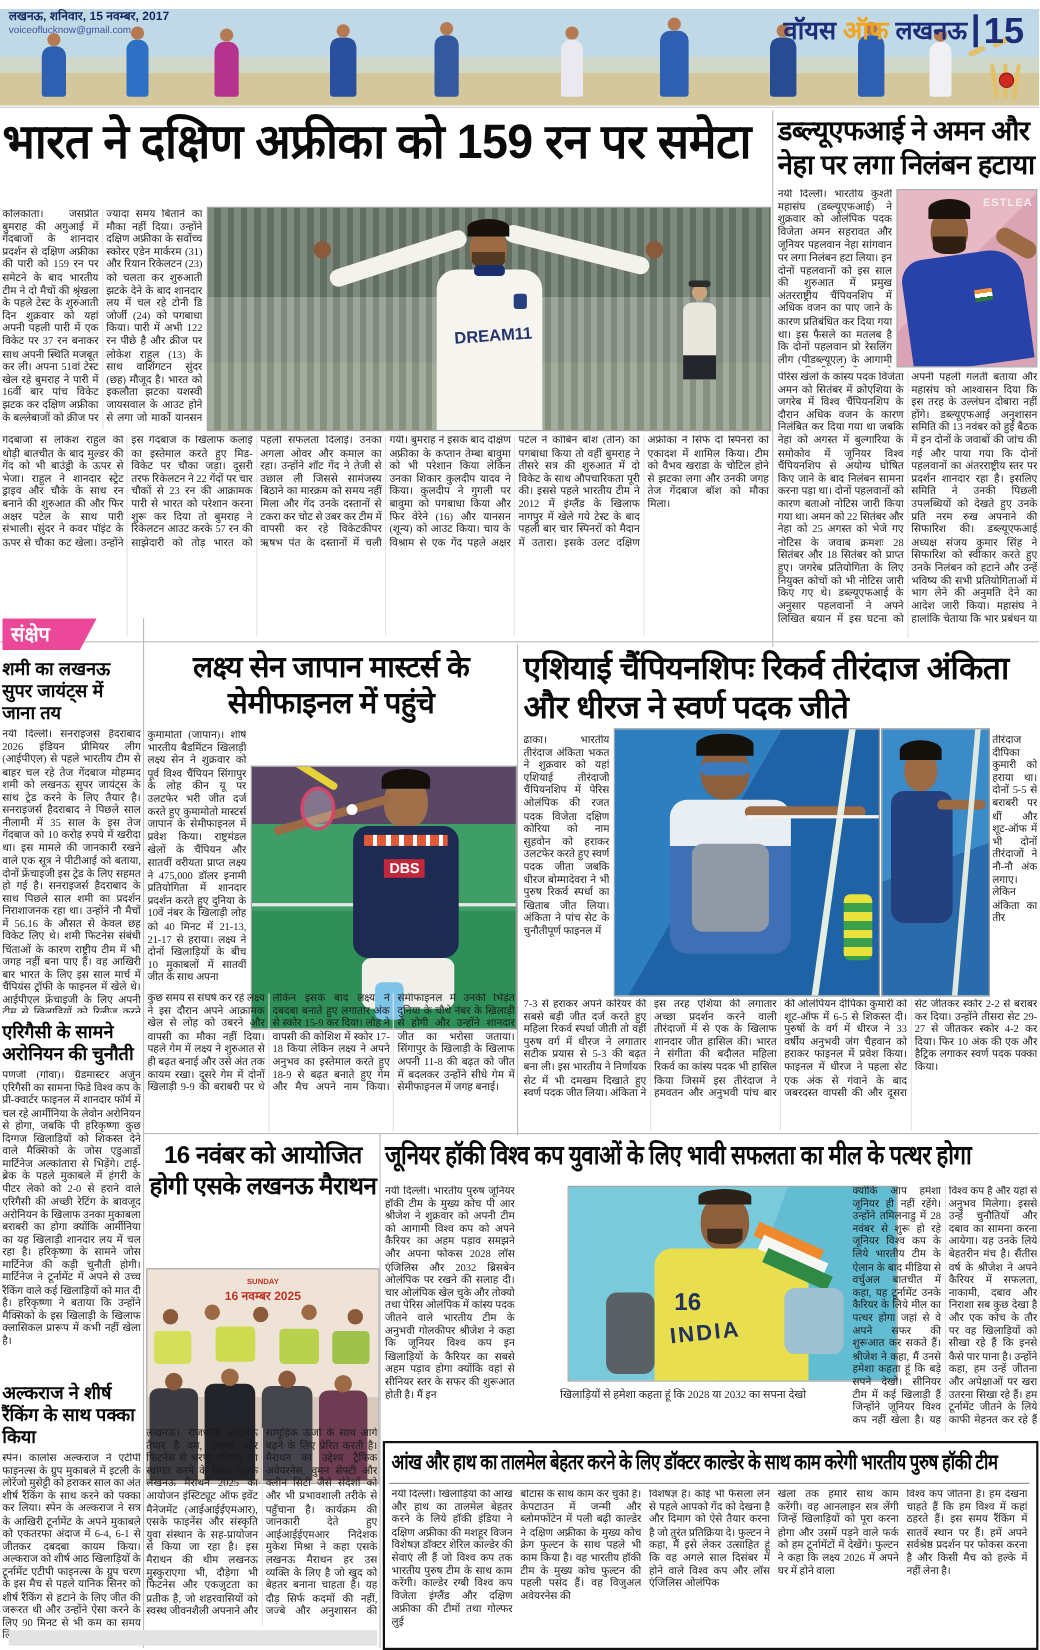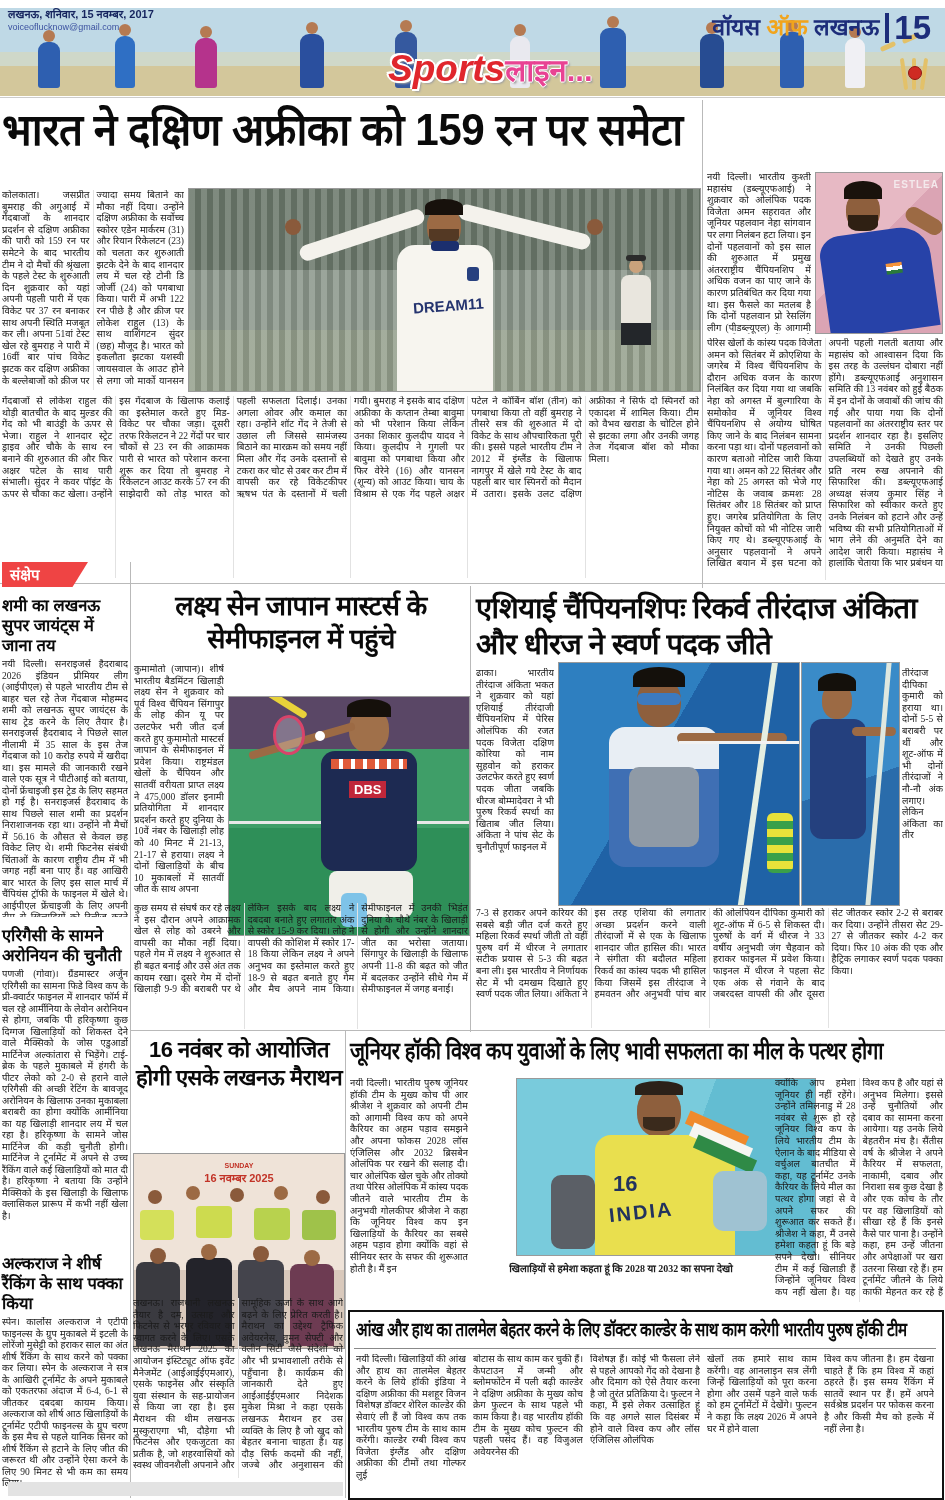--- a/index.html
+++ b/index.html
@@ -34,22 +34,22 @@
   .cols2{columns:2;column-gap:7px;column-rule:1px solid #e2e2e2;}
   .cols3{columns:3;column-gap:7px;column-rule:1px solid #e2e2e2;}
   .cols4{columns:4;column-gap:7px;column-rule:1px solid #e2e2e2;}
   .cols6{columns:6;column-gap:7px;column-rule:1px solid #e2e2e2;}
   .abs{position:absolute;}
   .vline{position:absolute;width:1px;background:#b9b9b9;}
   .hline{position:absolute;height:1px;background:#b9b9b9;}
   .photo{position:absolute;overflow:hidden;border:1px solid #9a9a9a;}
   
   #sidebar{position:absolute;left:2px;top:562px;width:126px;}
-  .brieflabel{position:relative;background:#ef4444;color:#fff;font-family:"Liberation Sans",sans-serif;
-     font-weight:800;font-size:15px;padding:2px 8px 3px;width:70px;clip-path:polygon(0 0,100% 0,82% 100%,0 100%);}
+  .brieflabel{position:relative;background:#ec4899;color:#fff;font-family:"Liberation Sans",sans-serif;
+     font-weight:800;font-size:18px;padding:2px 8px 3px;width:70px;clip-path:polygon(0 0,100% 0,82% 100%,0 100%);}
   .sb-h{font-family:"Liberation Sans",sans-serif;font-weight:800;font-size:16.5px;line-height:20px;
         color:#0a0a0a;margin:8px 0 4px;}
   .sb-b{font-size:9.5px;line-height:11.5px;text-align:justify;color:#1c1c1c;overflow:hidden;}
 </style>
 </head>
 <body>
 
 <div id="page">
 
   <div id="banner">
@@ -72,23 +72,20 @@
     <div class="wheat" style="left:880px;top:44px;"></div>
     <div class="wheat" style="left:902px;top:36px;"></div>
 
     <div class="dateline">लखनऊ, शनिवार, 15 नवम्बर, 2017</div>
     <div class="email">voiceoflucknow@gmail.com</div>
     <div class="masthead">
       <span>वॉयस</span>
       <span class="of">ऑफ</span>
       <span>लखनऊ</span><span class="pageno">15</span>
     </div>
-    <div class="sportslogo">
-      <span class="s1">Sports</span><span class="s2">लाइन...</span>
-    </div>
   </div>
   <div class="hline" style="left:0;top:97px;width:945px;background:#cccccc;"></div>
 
   <div class="abs headline" style="left:2px;top:102px;width:700px;height:58px;font-size:44px;line-height:56px;white-space:nowrap;transform:scaleX(.96);transform-origin:left;">भारत ने दक्षिण अफ्रीका को 159 रन पर समेटा</div>
   <div class="abs body cols2" style="left:2px;top:190px;width:182px;height:200px;">कोलकाता। जसप्रीत बुमराह की अगुआई में गेंदबाजों के शानदार प्रदर्शन से दक्षिण अफ्रीका की पारी को 159 रन पर समेटने के बाद भारतीय टीम ने दो मैचों की श्रृंखला के पहले टेस्ट के शुरुआती दिन शुक्रवार को यहां अपनी पहली पारी में एक विकेट पर 37 रन बनाकर साथ अपनी स्थिति मजबूत कर ली। अपना 51वां टेस्ट खेल रहे बुमराह ने पारी में 16वीं बार पांच विकेट झटक कर दक्षिण अफ्रीका के बल्लेबाजों को क्रीज पर ज्यादा समय बिताने का मौका नहीं दिया। उन्होंने दक्षिण अफ्रीका के सर्वोच्च स्कोरर एडेन मार्करम (31) और रियान रिकेलटन (23) को चलता कर शुरुआती झटके देने के बाद शानदार लय में चल रहे टोनी डि जोर्जी (24) को पगबाधा किया। पारी में अभी 122 रन पीछे है और क्रीज पर लोकेश राहुल (13) के साथ वाशिंगटन सुंदर (छह) मौजूद है। भारत को इकलौता झटका यशस्वी जायसवाल के आउट होने से लगा जो मार्को यानसन की ऑफ स्टंप के करीब की गेंद को कट करने की कोशिश में विकेटों पर खेल गये। जायसवाल ने अपनी पारी की 16वीं गेंद पर पहला चौका जड़ा।</div>
 
   <div class="photo" style="left:188px;top:188px;width:511px;height:202px;background:linear-gradient(#6d7a6d 0 40%,#8d998d 40% 70%,#97a28f 70% 100%);">
     <div style="position:absolute;inset:0;background:repeating-linear-gradient(90deg,rgba(255,255,255,.12) 0 6px,rgba(0,0,0,.10) 6px 12px);"></div>
 
     <div style="position:absolute;left:108px;top:38px;width:130px;height:16px;background:#f4f2ec;border-radius:8px;transform:rotate(-18deg);"></div>
@@ -111,20 +108,21 @@
       <div style="position:absolute;left:5px;top:-20px;width:20px;height:6px;border-radius:3px;background:#2b2b2b;"></div>
       <div style="position:absolute;left:0;top:48px;width:30px;height:22px;background:#23262a;"></div>
     </div>
   </div>
 
   <div class="abs body cols6" style="left:2px;top:396px;width:697px;height:182px;">गेंदबाजों से लोकेश राहुल की थोड़ी बातचीत के बाद मुल्डर की गेंद को भी बाउंड्री के ऊपर से भेजा। राहुल ने शानदार स्ट्रेट ड्राइव और चौके के साथ रन बनाने की शुरुआत की और फिर अक्षर पटेल के साथ पारी संभाली। सुंदर ने कवर पॉइंट के ऊपर से चौका कट खेला। उन्होंने इस गेंदबाज के खिलाफ कलाई का इस्तेमाल करते हुए मिड-विकेट पर चौका जड़ा। दूसरी तरफ रिकेलटन ने 22 गेंदों पर चार चौकों से 23 रन की आक्रामक पारी से भारत को परेशान करना शुरू कर दिया तो बुमराह ने रिकेलटन आउट करके 57 रन की साझेदारी को तोड़ भारत को पहली सफलता दिलाई। उनका अगला ओवर और कमाल का रहा। उन्होंने शॉट गेंद ने तेजी से उछाल ली जिससे सामंजस्य बिठाने का मारक्रम को समय नहीं मिला और गेंद उनके दस्तानों से टकरा कर चोट से उबर कर टीम में वापसी कर रहे विकेटकीपर ऋषभ पंत के दस्तानों में चली गयी। बुमराह ने इसके बाद दक्षिण अफ्रीका के कप्तान तेम्बा बावुमा को भी परेशान किया लेकिन उनका शिकार कुलदीप यादव ने किया। कुलदीप ने गुगली पर बावुमा को पगबाधा किया और फिर वेरेने (16) और यानसन (शून्य) को आउट किया। चाय के विश्राम से एक गेंद पहले अक्षर पटेल ने कॉर्बिन बॉश (तीन) को पगबाधा किया तो वहीं बुमराह ने तीसरे सत्र की शुरुआत में दो विकेट के साथ औपचारिकता पूरी की। इससे पहले भारतीय टीम ने 2012 में इंग्लैंड के खिलाफ नागपुर में खेले गये टेस्ट के बाद पहली बार चार स्पिनरों को मैदान में उतारा। इसके उलट दक्षिण अफ्रीका ने सिर्फ दो स्पिनरों को एकादश में शामिल किया। टीम को वैभव खराडा के चोटिल होने से झटका लगा और उनकी जगह तेज गेंदबाज बॉश को मौका मिला।</div>
 
   <div class="hline" style="left:0;top:583px;width:702px;"></div>
   <div class="vline" style="left:702px;top:100px;height:488px;"></div>
 
+  <div class="abs headline" style="left:707px;top:104px;width:236px;height:64px;font-size:25px;line-height:31px;">डब्ल्यूएफआई ने अमन और नेहा पर लगा निलंबन हटाया</div>
   <div class="abs body" style="left:707px;top:172px;width:104px;height:162px;">नयी दिल्ली। भारतीय कुश्ती महासंघ (डब्ल्यूएफआई) ने शुक्रवार को ओलंपिक पदक विजेता अमन सहरावत और जूनियर पहलवान नेहा सांगवान पर लगा निलंबन हटा लिया। इन दोनों पहलवानों को इस साल की शुरुआत में प्रमुख अंतरराष्ट्रीय चैंपियनशिप में अधिक वजन का पाए जाने के कारण प्रतिबंधित कर दिया गया था। इस फैसले का मतलब है कि दोनों पहलवान प्रो रेसलिंग लीग (पीडब्ल्यूएल) के आगामी चरण की नीलामी में भाग ले सकेंगे।</div>
   <div class="photo" style="left:815px;top:172px;width:126px;height:160px;background:linear-gradient(135deg,#e7b9c4 0 45%,#dba4b4 45% 100%);">
     <div style="position:absolute;right:3px;top:6px;font-family:'Liberation Sans',sans-serif;font-weight:700;font-size:10px;color:#f4e9ec;letter-spacing:1px;">ESTLEA</div>
     <div style="position:absolute;left:30px;top:18px;width:34px;height:40px;border-radius:46%;background:#8e5f3d;"></div>
     <div style="position:absolute;left:28px;top:8px;width:38px;height:18px;border-radius:50% 50% 0 0;background:#1a120c;"></div>
     <div style="position:absolute;left:32px;top:42px;width:30px;height:16px;background:#2f2013;border-radius:0 0 40% 40%;"></div>
     <div style="position:absolute;left:8px;top:58px;width:110px;height:102px;border-radius:20px 30px 0 0;background:#2742a8;transform:rotate(-8deg);">
       <div style="position:absolute;left:64px;top:34px;width:16px;height:11px;background:linear-gradient(#f5953b 33%,#fff 33% 66%,#2a7a3b 66%);"></div>
     </div>
     <div style="position:absolute;left:88px;top:40px;width:40px;height:16px;background:#9c6a44;border-radius:8px;transform:rotate(30deg);"></div>
@@ -235,21 +233,21 @@
       <div style="position:absolute;left:18px;top:36px;font-family:'Liberation Sans',sans-serif;font-weight:800;font-size:22px;color:#22325e;">16</div>
       <div style="position:absolute;left:14px;top:66px;font-family:'Liberation Sans',sans-serif;font-weight:800;font-size:20px;color:#22325e;letter-spacing:2px;transform:rotate(-6deg);">INDIA</div>
     </div>
 
     <div style="position:absolute;left:168px;top:44px;width:64px;height:14px;background:#ef8a2c;transform:rotate(24deg);"></div>
     <div style="position:absolute;left:172px;top:56px;width:64px;height:14px;background:#f6f6f2;transform:rotate(24deg);"></div>
     <div style="position:absolute;left:176px;top:68px;width:64px;height:14px;background:#2f8a46;transform:rotate(24deg);"></div>
     <div style="position:absolute;left:196px;top:92px;width:54px;height:60px;background:#9fc2d2;border-radius:10px;"></div>
     <div style="position:absolute;left:34px;top:96px;width:44px;height:74px;background:#5b5f66;border-radius:10px;"></div>
   </div>
-  <div class="abs" style="left:472px;top:1262px;width:298px;font-size:10px;line-height:13px;font-weight:700;color:#1c1c1c;text-align:center;overflow:hidden;height:40px;">खिलाड़ियों से हमेशा कहता हूं कि 2028 या 2032 का सपना देखो</div>
+  <div class="abs" style="left:472px;top:1262px;width:298px;font-size:10px;line-height:13px;font-weight:400;color:#1c1c1c;text-align:center;overflow:hidden;height:40px;">खिलाड़ियों से हमेशा कहता हूं कि 2028 या 2032 का सपना देखो</div>
   <div class="abs body cols2" style="left:775px;top:1078px;width:168px;height:224px;">क्योंकि आप हमेशा जूनियर ही नहीं रहेंगे। उन्होंने तमिलनाडु में 28 नवंबर से शुरू हो रहे जूनियर विश्व कप के लिये भारतीय टीम के ऐलान के बाद मीडिया से वर्चुअल बातचीत में कहा, यह टूर्नामेंट उनके कैरियर के लिये मील का पत्थर होगा जहां से वे अपने सफर की शुरूआत कर सकते हैं। श्रीजेश ने कहा, मैं उनसे हमेशा कहता हूं कि बड़े सपने देखो। सीनियर टीम में कई खिलाड़ी हैं जिन्होंने जूनियर विश्व कप नहीं खेला है। यह विश्व कप है और यहां से अनुभव मिलेगा। इससे उन्हें चुनौतियों और दबाव का सामना करना आयेगा। यह उनके लिये बेहतरीन मंच है। सैंतीस वर्ष के श्रीजेश ने अपने कैरियर में सफलता, नाकामी, दबाव और निराशा सब कुछ देखा है और एक कोच के तौर पर वह खिलाड़ियों को सीखा रहे हैं कि इनसे कैसे पार पाना है। उन्होंने कहा, हम उन्हें जीतना और अपेक्षाओं पर खरा उतरना सिखा रहे हैं। हम टूर्नामेंट जीतने के लिये काफी मेहनत कर रहे हैं ताकि आत्मविश्वास बढ़े। जूनियर विश्व कप शुरूआत है। महत्वपूर्ण यह है कि वे उससे क्या सीखते हैं। भारत को पूल बी में चिली, स्विटजरलैंड और ओमान के साथ रखा गया है। सुरक्षा कारणों से पाकिस्तान के नाम वापिस लेने के बाद ओमान को जगह दी गई है। जूनियर विश्व कप क्वार्टर फाइनल से शुरू होगा। इस बार छह पूल होने से यह पेचीदा है। हमें अपने सर्वश्रेष्ठ प्रदर्शन पर फोकस करना है और किसी मैच को हल्के में नहीं लेना है।</div>
 
   <div class="abs" style="left:348px;top:1310px;width:592px;height:186px;border:2px solid #111;background:#fff;">
     <div class="headline" style="position:absolute;left:6px;top:5px;width:580px;height:28px;font-size:19px;line-height:26px;white-space:nowrap;transform:scaleX(.80);transform-origin:left;">आंख और हाथ का तालमेल बेहतर करने के लिए डॉक्टर काल्डेर के साथ काम करेगी भारतीय पुरुष हॉकी टीम</div>
     <div class="hline" style="left:4px;top:36px;width:582px;background:#888;"></div>
     <div class="body" style="position:absolute;left:6px;top:42px;width:110px;height:138px;">नयी दिल्ली। खिलाड़ियों की आंख और हाथ का तालमेल बेहतर करने के लिये हॉकी इंडिया ने दक्षिण अफ्रीका की मशहूर विजन विशेषज्ञ डॉक्टर शेरिल काल्डेर की सेवाएं ली हैं जो विश्व कप तक भारतीय पुरुष टीम के साथ काम करेंगी। काल्डेर रग्बी विश्व कप विजेता इंग्लैंड और दक्षिण अफ्रीका की टीमों तथा गोल्फर लुई</div>
     <div class="body" style="position:absolute;left:123px;top:42px;width:110px;height:138px;">बोटास के साथ काम कर चुकी हैं। केपटाउन में जन्मी और ब्लोमफोंटेन में पली बढ़ी काल्डेर ने दक्षिण अफ्रीका के मुख्य कोच क्रेग फुल्टन के साथ पहले भी काम किया है। वह भारतीय हॉकी टीम के मुख्य कोच फुल्टन की पहली पसंद हैं। वह विजुअल अवेयरनेस की</div>
     <div class="body" style="position:absolute;left:240px;top:42px;width:110px;height:138px;">विशेषज्ञ हैं। कोई भी फैसला लेने से पहले आपको गेंद को देखना है और दिमाग को ऐसे तैयार करना है जो तुरंत प्रतिक्रिया दे। फुल्टन ने कहा, मैं इसे लेकर उत्साहित हूं कि वह अगले साल दिसंबर में होने वाले विश्व कप और लॉस एंजिलिस ओलंपिक</div>
     <div class="body" style="position:absolute;left:357px;top:42px;width:110px;height:138px;">खेलों तक हमारे साथ काम करेंगी। वह आनलाइन सत्र लेंगी जिन्हें खिलाड़ियों को पूरा करना होगा और उसमें पड़ने वाले फर्क को हम टूर्नामेंटों में देखेंगे। फुल्टन ने कहा कि लक्ष्य 2026 में अपने घर में होने वाला</div>
     <div class="body" style="position:absolute;left:474px;top:42px;width:110px;height:138px;">विश्व कप जीतना है। हम देखना चाहते हैं कि हम विश्व में कहां ठहरते हैं। इस समय रैंकिंग में सातवें स्थान पर हैं। हमें अपने सर्वश्रेष्ठ प्रदर्शन पर फोकस करना है और किसी मैच को हल्के में नहीं लेना है।</div>

